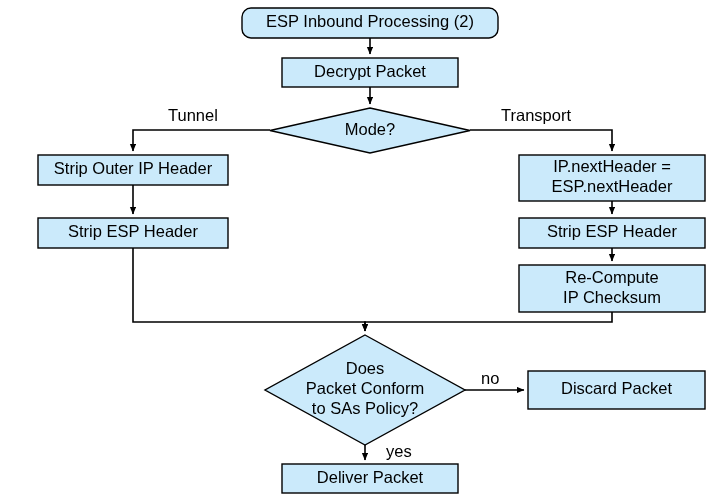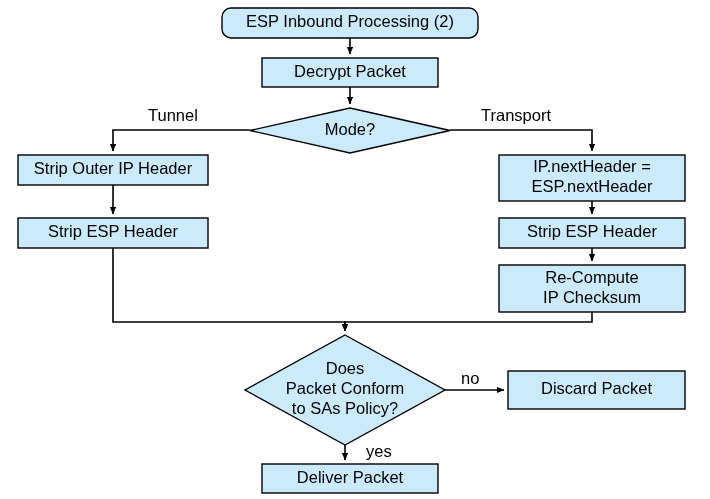--- a/index.html
+++ b/index.html
@@ -10,20 +10,21 @@
   body {
     width: 710px;
     height: 499px;
     overflow: hidden;
     font-family: "Liberation Sans", sans-serif;
   }
   #flowchart-root {
     position: relative;
     width: 576px;
     height: 499px;
+    margin-left: 20px;
   }
   svg#diagram {
     display: block;
     width: 710px;
     height: 499px;
   }
   .node-shape {
     fill: #cbeafb;
     stroke: #000000;
     stroke-width: 1.4;

